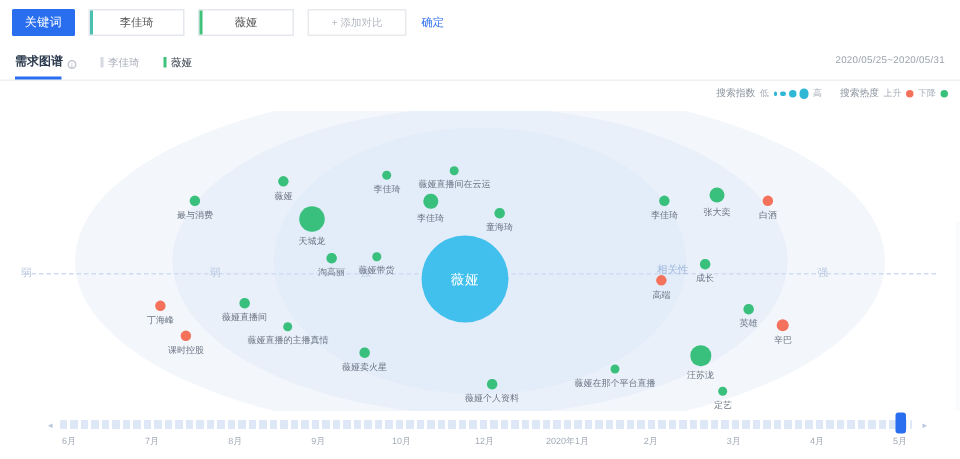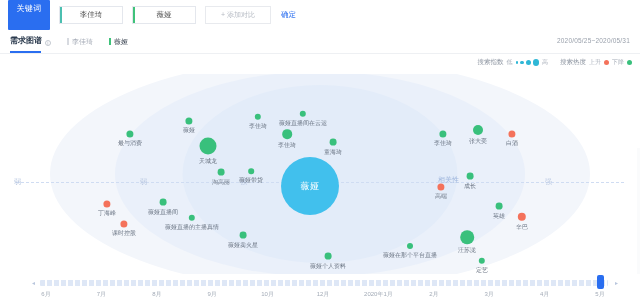--- a/index.html
+++ b/index.html
@@ -13,21 +13,21 @@
   }
   .app { position:relative; width:640px; height:306px; background:#fff; }
 
   
   .toolbar {
     position:absolute; left:0; top:0; width:640px; height:30px;
     background:#fff;
     display:flex; align-items:center; padding-left:8px; gap:0px;
   }
   .kw-btn {
-    height:30px; min-width:42px; padding:0 7px;
+    height:18px; min-width:42px; padding:0 7px;
     background:#2a6ef0; color:#fff;
     font-size:8px; line-height:18px; text-align:center;
     border-radius:1px; letter-spacing:.3px;
   }
   .kw-input {
     height:18px; width:64px; margin-left:9px;
     border:1px solid #e4e7ed; background:#fff;
     position:relative; display:flex; align-items:center; justify-content:center;
     font-size:7.5px; color:#555;
   }

